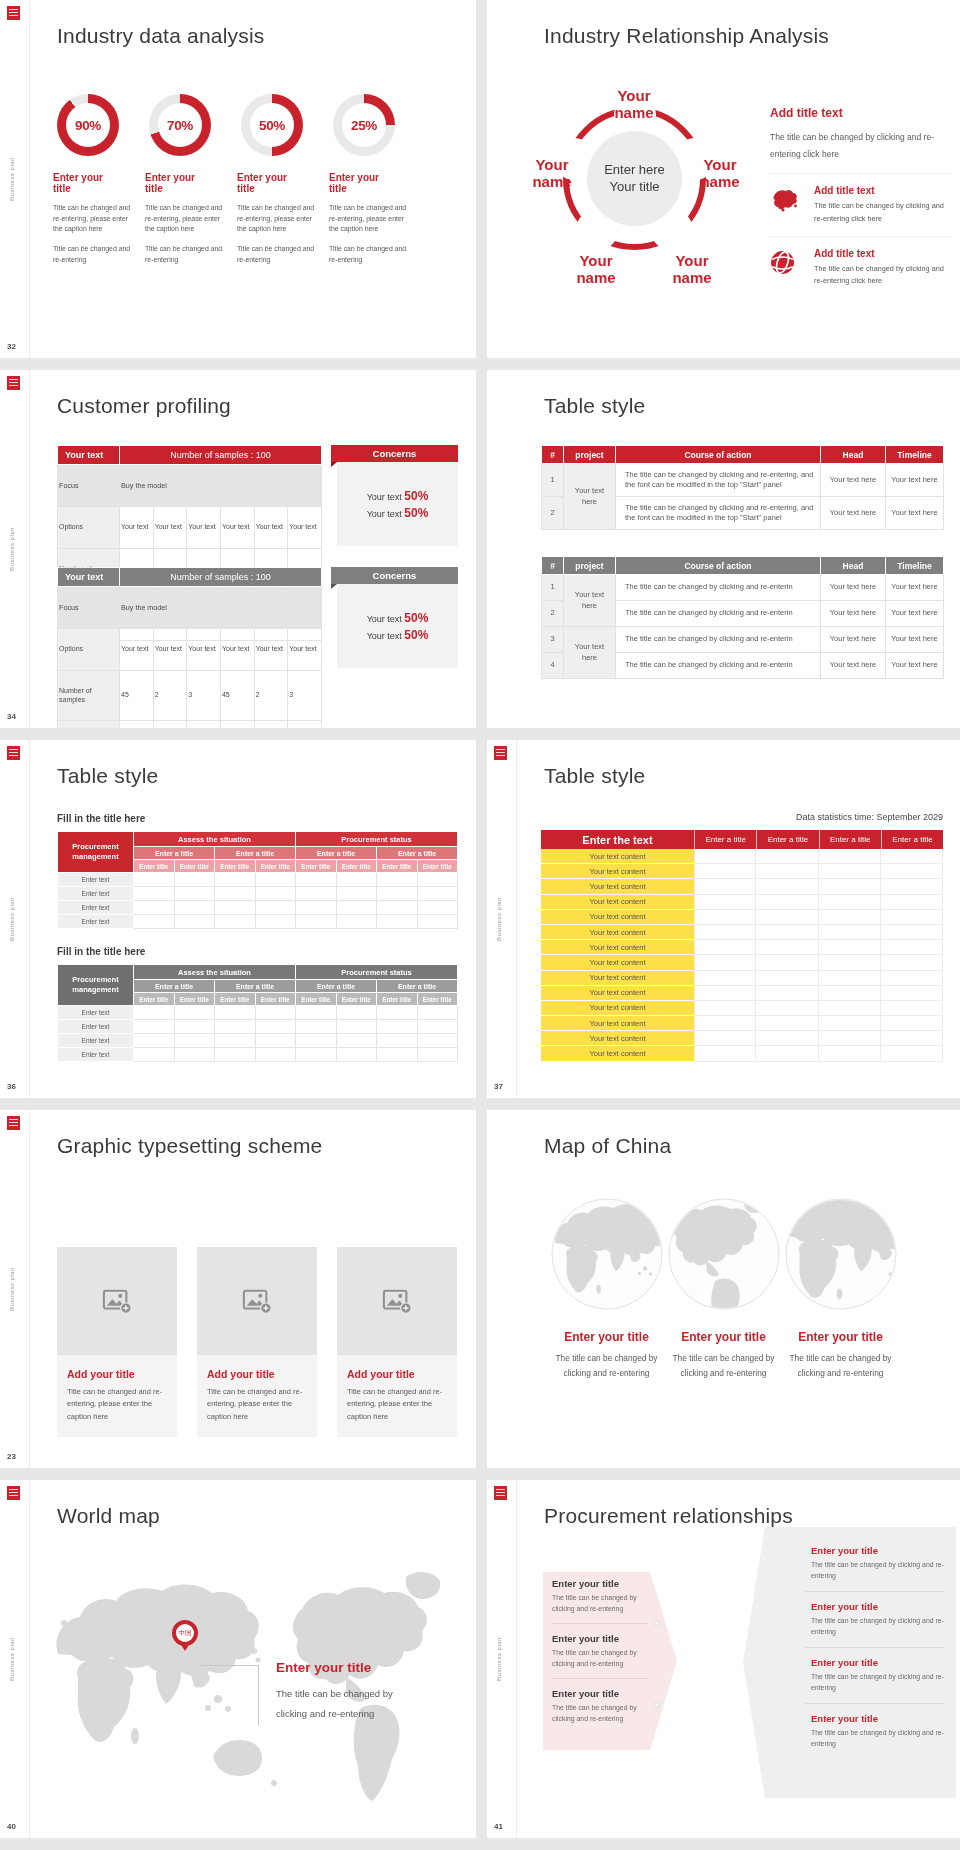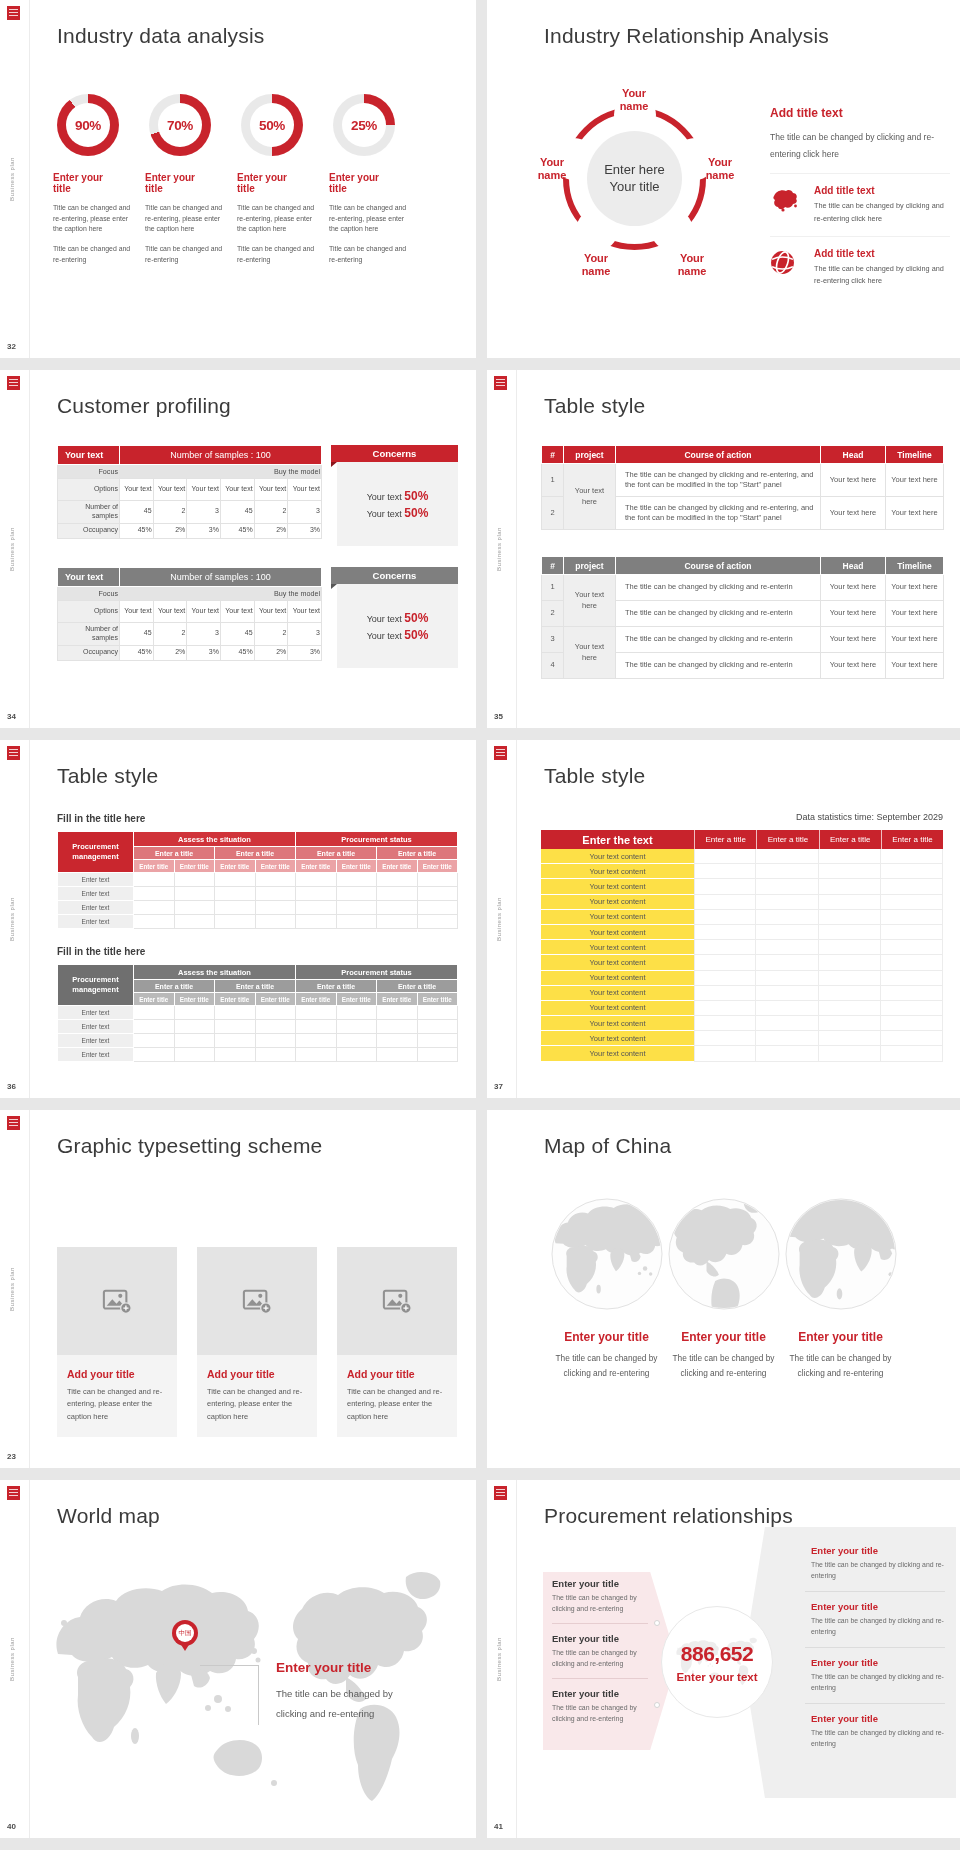--- a/index.html
+++ b/index.html
@@ -23,39 +23,39 @@
 .donut::before{content:"";position:absolute;inset:9px;background:#fff;border-radius:50%;}
 .donut b{position:relative;color:var(--red);font-size:13.5px;letter-spacing:-.3px;}
 .dtitle{color:var(--red);font-weight:bold;font-size:10px;margin-top:16px;}
 .dcap{font-size:6.9px;color:var(--txt);line-height:1.55;margin-top:9px;width:80px;}
 
 .gear{left:24px;top:86px;width:185px;height:185px;}
 .gear-ring{position:absolute;inset:21px;border:6px solid var(--red);border-radius:50%;}
 .gnode{position:absolute;width:42px;height:42px;background:#fff;border-radius:50%;}
 .gn1{left:71.5px;top:7.5px}.gn2{left:132.4px;top:51.7px}.gn3{left:109.1px;top:123.3px}.gn4{left:33.9px;top:123.3px}.gn5{left:10.6px;top:51.7px}
 .gcenter{position:absolute;inset:45px;background:#ececec;border-radius:50%;display:grid;place-items:center;text-align:center;font-size:13px;color:#3d3d3d;line-height:1.3;z-index:2;}
-.glabel{position:absolute;color:var(--red);font-weight:bold;font-size:11px;line-height:1.15;text-align:center;width:44px;z-index:3;}
+.glabel{position:absolute;color:var(--red);font-weight:bold;font-size:15px;line-height:1.15;text-align:center;width:44px;z-index:3;}
 .lb-top{left:70px;top:1px}.lb-right{left:156px;top:70px}.lb-left{left:-12px;top:70px}.lb-bl{left:32px;top:166px}.lb-br{left:128px;top:166px}
 .s33r{left:252px;top:106px;width:180px;}
 .s33r h3{color:var(--red);font-size:12px;margin-bottom:9px;}
 .s33r .lead{font-size:8.5px;color:var(--txt);line-height:1.95;}
 .s33item{display:flex;gap:12px;margin-top:11px;padding-top:11px;border-top:1px solid #f0f0f0;}
 .s33item .ic{width:32px;flex:0 0 32px;padding-top:2px;}
 .s33item h4{color:var(--red);font-size:10px;margin-bottom:4px;}
 .s33item p{font-size:7.3px;color:var(--txt);line-height:1.7;}
 
 table{border-collapse:collapse;table-layout:fixed;}
 th,td{overflow:hidden;}
 
 .t34{width:265px;left:26px;}
 .t34 th{color:#fff;border:1px solid rgba(255,255,255,.75);height:19px;font-size:9px;}
 .t34 .hl{text-align:left;padding-left:7px;font-weight:bold;}
 .t34 .hr{font-weight:400;font-size:9px;text-align:center;}
 .theme-red th{background:var(--red);} .theme-gray th{background:var(--gray);}
-.t34 td{border:1px solid #e2e2e2;font-size:7px;color:#4c4c4c;text-align:right;line-height:1.25;padding:2px 1px;}
+.t34 td{border:1px solid #e2e2e2;font-size:7px;color:#4c4c4c;text-align:left;line-height:1.25;padding:16px 1px;}
 .t34 .frow td{background:#e4e4e4;height:13px;font-size:7.2px;}
 .t34 .lab{background:#efefef;}
 .t34 .orow td{height:22px}.t34 .nrow td{height:22px}.t34 .crow td{height:15px}
 .con{left:306px;width:121px;}
 .con-h{height:17px;background:var(--red);color:#fff;font-weight:bold;font-size:9.5px;text-align:center;line-height:17px;position:relative;margin-left:-6px;}
 .con-h::after{content:"";position:absolute;left:0;top:100%;border-top:5px solid #8c151c;border-right:6px solid transparent;width:0;height:0;}
 .theme-gray .con-h{background:var(--gray);} .theme-gray .con-h::after{border-top-color:#565656;}
 .con-b{background:#f2f2f2;height:84px;display:flex;flex-direction:column;justify-content:center;text-align:center;gap:3px;}
 .con-line{font-size:9px;color:#404040;}
 .con-line b{color:var(--red);font-size:12px;}
@@ -379,25 +379,20 @@
         <div class="con-h">Concerns</div>
         <div class="con-b">
           <div class="con-line"><span>Your text</span> <b>50%</b></div>
           <div class="con-line"><span>Your text</span> <b>50%</b></div>
         </div>
       </div>
     </div>
   </div>
 
   <div class="slide">
-    <div class="rail">
-      <div class="logo"></div>
-      <div class="vlabel">Business plan</div>
-      <div class="pnum">35</div>
-    </div>
     <div class="body">
       <h2 class="stitle">Table style</h2>
 
       <table class="t35 t35a abs theme-red" style="top:75px">
         <colgroup>
             <col style="width:22px">
             <col style="width:52px">
             <col style="width:205px">
             <col style="width:65px">
             <col style="width:58px">
@@ -921,25 +916,18 @@
           <div class="ritem">
             <h4>Enter your title</h4>
             <p>The title can be changed by clicking and re-entering</p>
           </div>
 
           <div class="ritem">
             <h4>Enter your title</h4>
             <p>The title can be changed by clicking and re-entering</p>
           </div>
         </div>
-      <div class="circle41 abs">
-        <svg class="mini" viewBox="0 0 410 270" preserveAspectRatio="none">
-            <use href="#worldmap"></use>
-          </svg>
-        <div class="statv">886,652</div>
-        <div class="statl">Enter your text</div>
-      </div>
       <div class="dot41" style="left:136px;top:140px"></div>
       <div class="dot41" style="left:136px;top:222px"></div>
     </div>
   </div>
 
 </div>
 
 </body></html>

